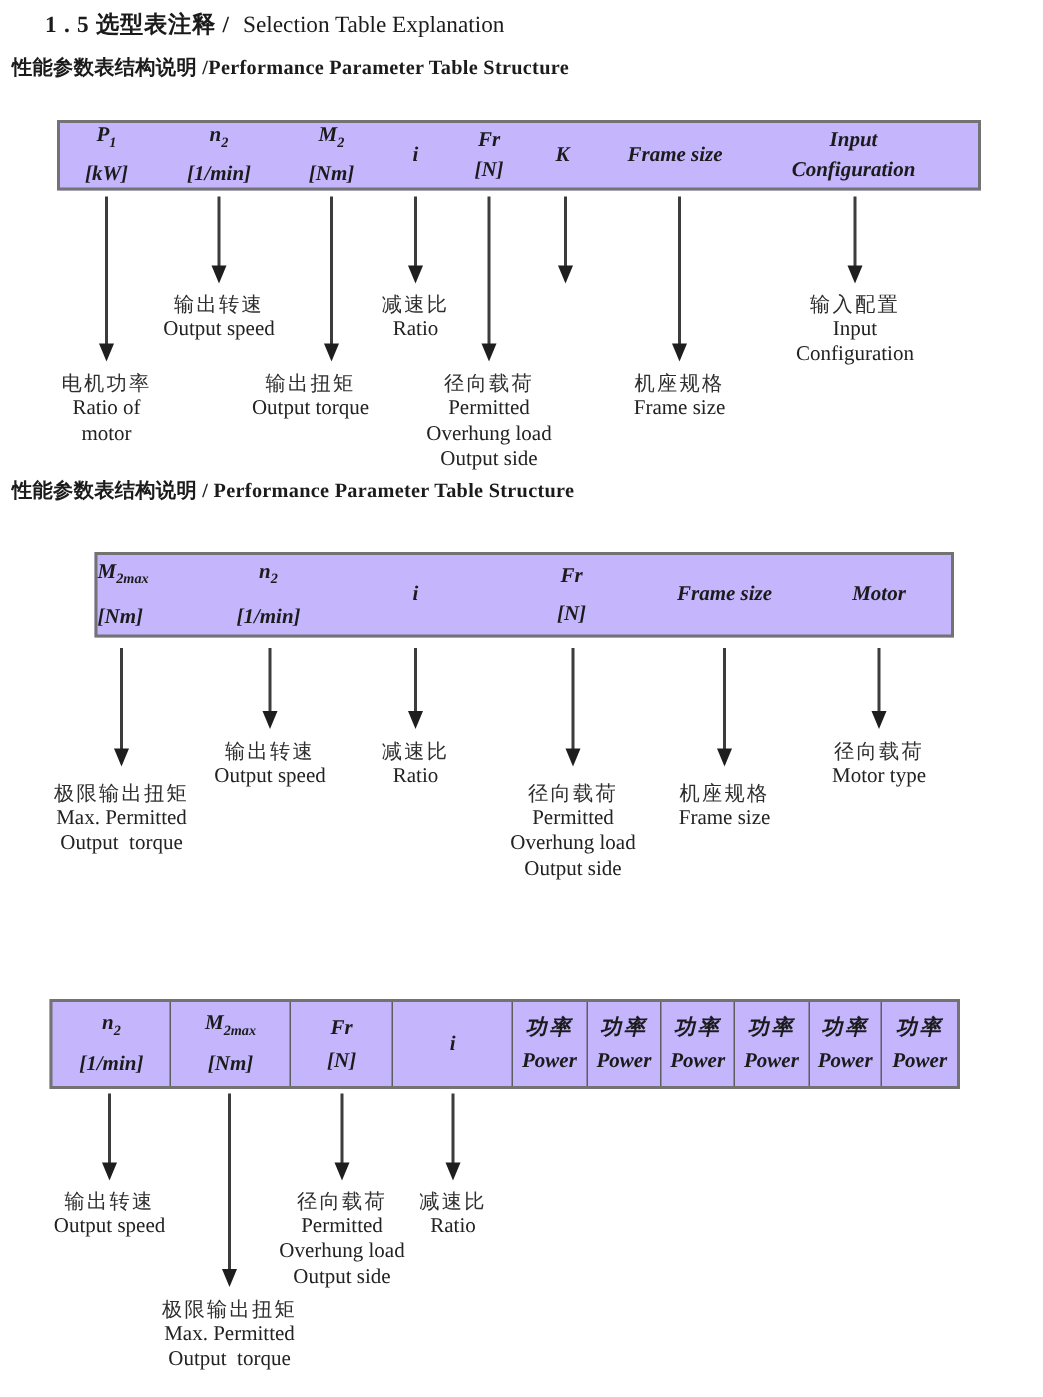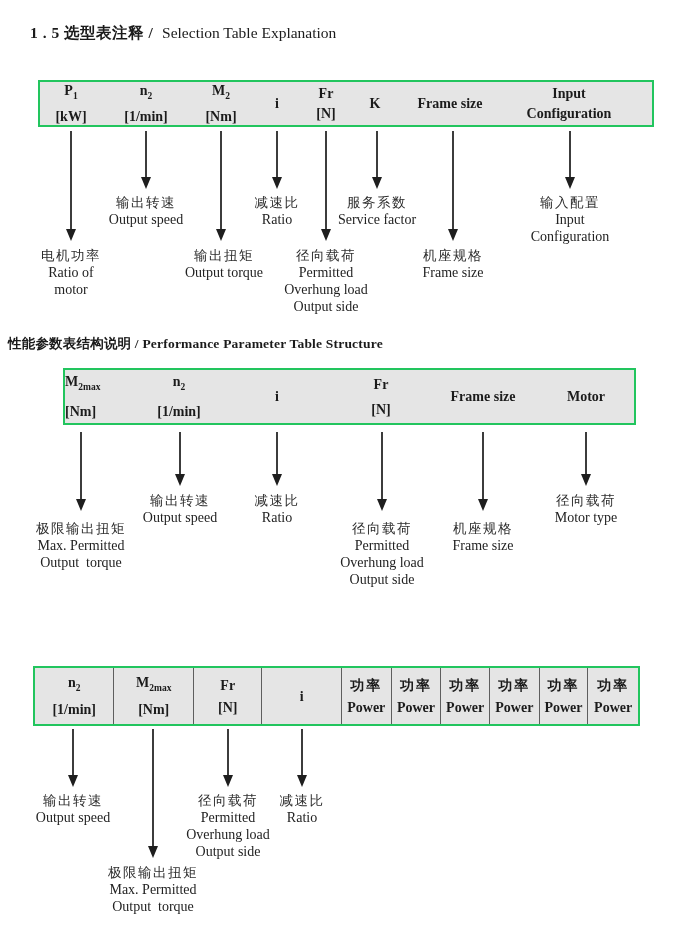--- a/index.html
+++ b/index.html
@@ -5,32 +5,33 @@
   html, body { margin: 0; padding: 0; background: #fff; }
   #page {
     position: relative;
     width: 695px;
     height: 931px;
     background: #ffffff;
     font-family: "Liberation Serif", "DejaVu Serif", serif;
     color: #1b1b1b;
     overflow: hidden;
   }
-  .title { position: absolute; left: 30px; top: 6px; font-size: 15.5px; margin-top: 17px; }
+  .title { position: absolute; left: 30px; top: 6px; font-size: 15.5px; }
   .t-zh { font-weight: bold; letter-spacing: 0.5px; }
   .t-en { margin-left: 5px; }
   .heading {
     position: absolute; left: 8px; margin: 0;
     font-size: 13.5px; font-weight: bold; letter-spacing: 0.2px;
   }
   .tbox {
     position: absolute;
-    background: #e5e5e5;
-    border: 2px solid #22c55e;
+    background: #c4b5fd;
+    border: 2px solid #737373;
     box-sizing: border-box;
+    font-style: italic;
   }
   .tbox.bordered { display: flex; align-items: stretch; }
   .cell {
     box-sizing: border-box;
     border-right: 1.5px solid #5e5e5e;
     display: flex; flex-direction: column;
     justify-content: center; align-items: center;
     text-align: center; flex-shrink: 1; min-width: 0;
   }
   .cell:last-child { border-right: none; }
@@ -62,21 +63,22 @@
   .note .en  { font-size: 14px; color: #222; white-space: pre; }
 </style>
 </head>
 <body>
 
 <div id="page">
   <header class="title">
     <span class="t-zh">1 . 5 选型表注释 /</span>
     <span class="t-en">Selection Table Explanation</span>
   </header>
-  <h2 class="heading" style="top:335px">性能参数表结构说明 / Performance Parameter Table Structure</h2>
+  <h2 class="heading" style="top:36px">性能参数表结构说明 /Performance Parameter Table Structure</h2>
+  <h2 class="heading" style="top:318px">性能参数表结构说明 / Performance Parameter Table Structure</h2>
 
 <div class="tbox sec1" style="left: 38px; top: 80px; width: 616px; height: 47px;">
       <div class="colstack" style="left: 31px;">
         <div class="hline"><span class="sym">P</span><sub>1</sub></div>
         <div class="hline">[kW]</div>
       </div>
       <div class="colstack" style="left: 106px;">
         <div class="hline"><span class="sym">n</span><sub>2</sub></div>
         <div class="hline">[1/min]</div>
       </div>
@@ -116,21 +118,21 @@
       <div class="arrow-head" style="top: 46px;"></div>
     </div>
     <div class="note" style="left: 146px; top: 194px;">
       <div class="cjk">输出转速</div>
       <div class="en">Output speed</div>
     </div>
     <div class="arrow" style="left: 221px; top: 131px; height: 110px;">
       <div class="arrow-line" style="height: 100px;"></div>
       <div class="arrow-head" style="top: 98px;"></div>
     </div>
-    <div class="note" style="left: 224px; top: 247px;">
+    <div class="note" style="left: 207px; top: 247px;">
       <div class="cjk">输出扭矩</div>
       <div class="en">Output torque</div>
     </div>
     <div class="arrow" style="left: 277px; top: 131px; height: 58px;">
       <div class="arrow-line" style="height: 48px;"></div>
       <div class="arrow-head" style="top: 46px;"></div>
     </div>
     <div class="note" style="left: 277px; top: 194px;">
       <div class="cjk">减速比</div>
       <div class="en">Ratio</div>
@@ -142,24 +144,20 @@
     <div class="note" style="left: 326px; top: 247px;">
       <div class="cjk">径向载荷</div>
       <div class="en">Permitted</div>
       <div class="en">Overhung load</div>
       <div class="en">Output side</div>
     </div>
     <div class="arrow" style="left: 377px; top: 131px; height: 58px;">
       <div class="arrow-line" style="height: 48px;"></div>
       <div class="arrow-head" style="top: 46px;"></div>
     </div>
-    <div class="note" style="left: 377px; top: 194px;">
-      <div class="cjk">服务系数</div>
-      <div class="en">Service factor</div>
-    </div>
     <div class="arrow" style="left: 453px; top: 131px; height: 110px;">
       <div class="arrow-line" style="height: 100px;"></div>
       <div class="arrow-head" style="top: 98px;"></div>
     </div>
     <div class="note" style="left: 453px; top: 247px;">
       <div class="cjk">机座规格</div>
       <div class="en">Frame size</div>
     </div>
     <div class="arrow" style="left: 570px; top: 131px; height: 58px;">
       <div class="arrow-line" style="height: 48px;"></div>

